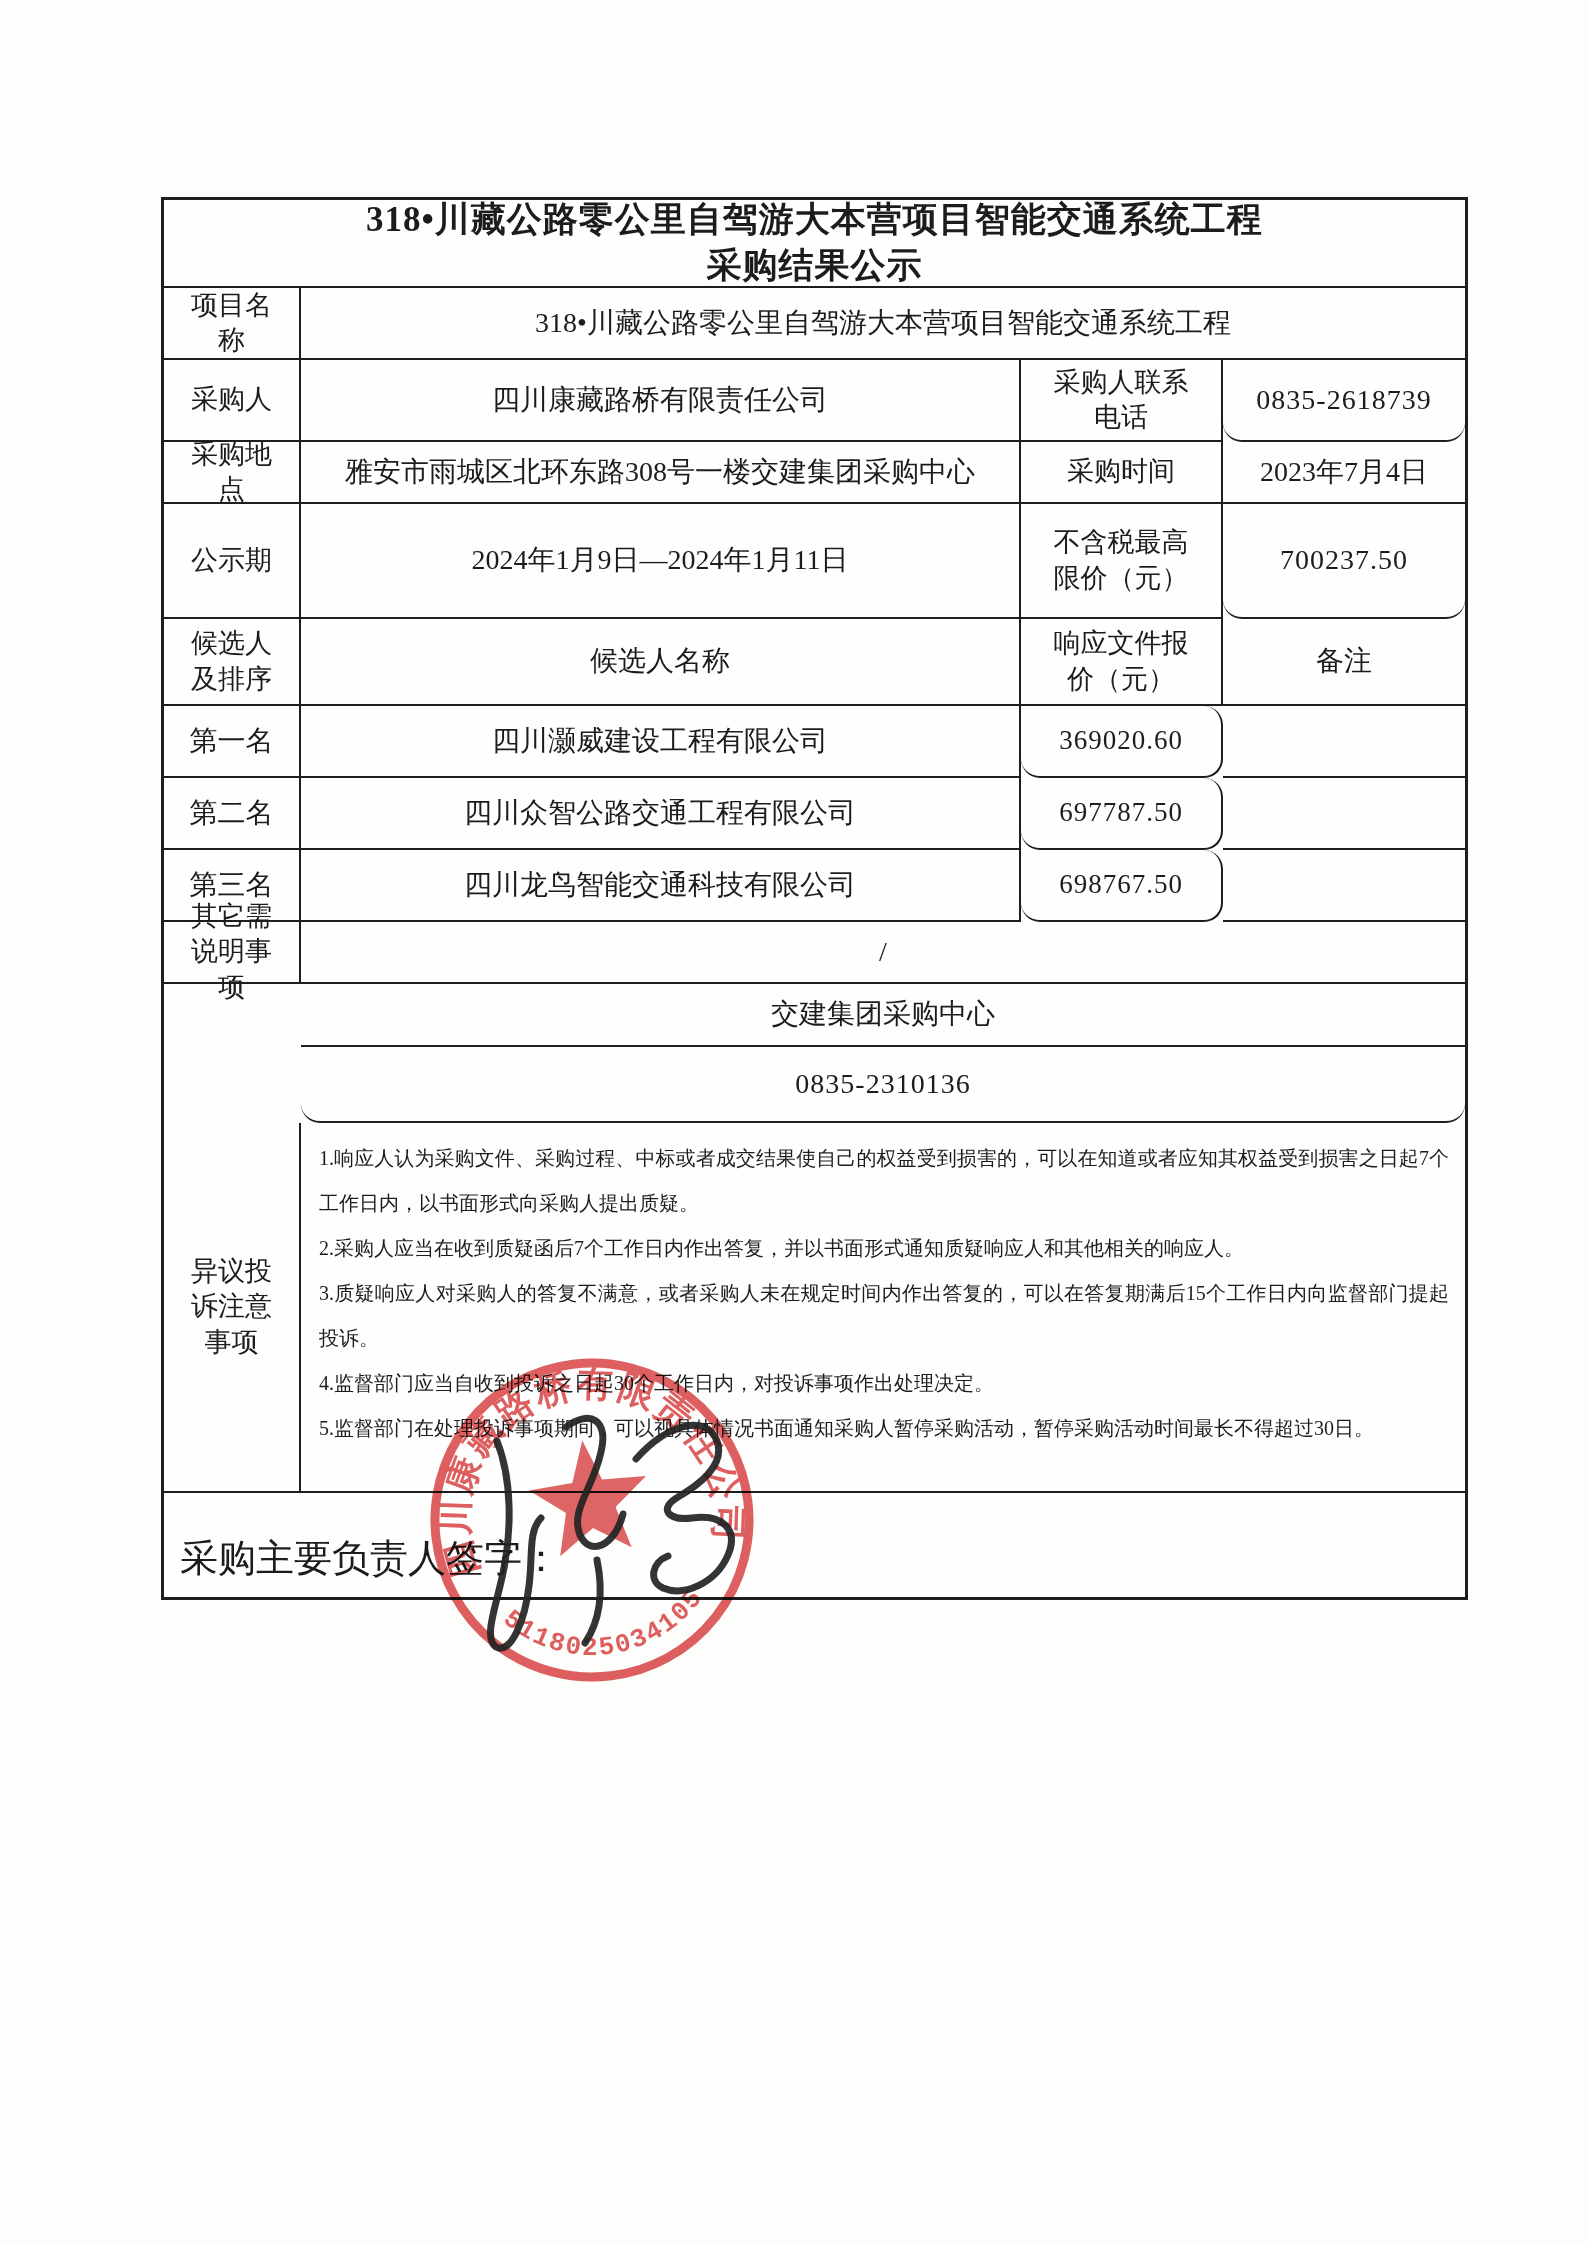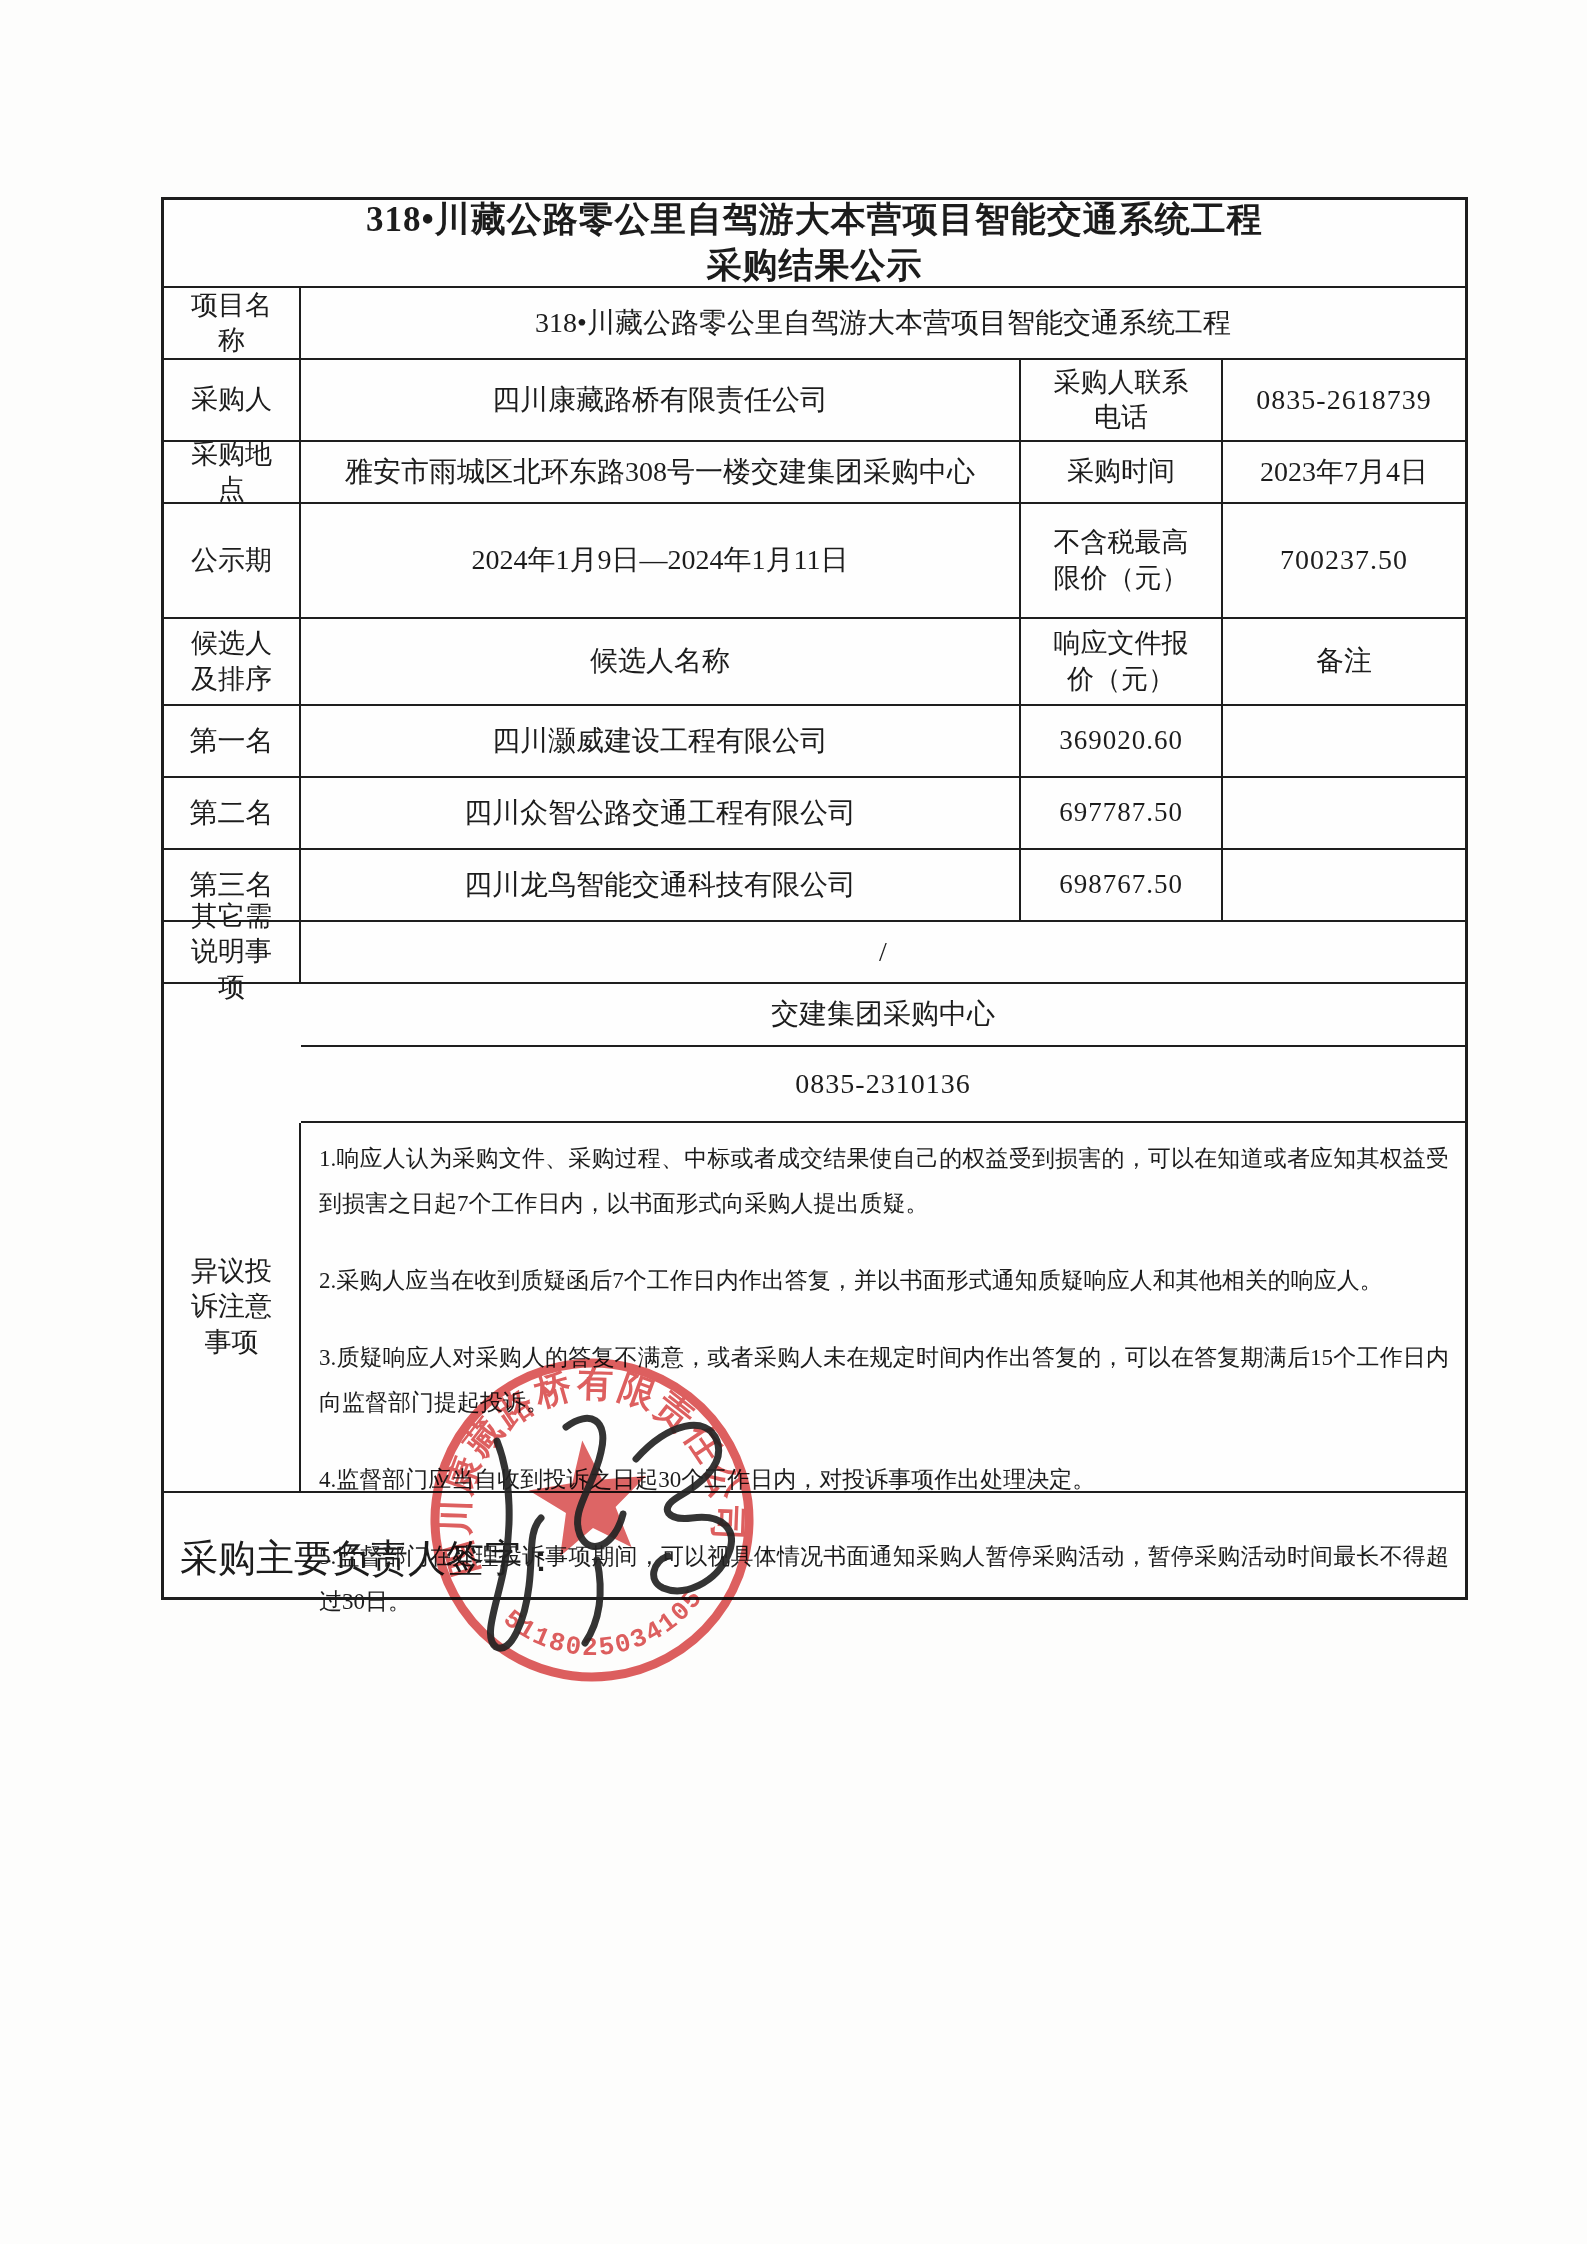--- a/index.html
+++ b/index.html
@@ -21,30 +21,30 @@
     border-right:2px solid #1e1e1e;border-bottom:2px solid #1e1e1e;
     display:flex;align-items:center;justify-content:center;
     text-align:center;font-size:28px;line-height:1.3;
     padding:2px 16px;box-sizing:border-box;white-space:normal;
   }
   .nbr{border-right:none}
   .nbb{border-bottom:none}
   .title-cell{grid-column:1/5;flex-direction:column;font-size:35px;font-weight:bold;line-height:46px;letter-spacing:1px;}
   .span-val{grid-column:2/5;}
   .col3{padding:2px 28px;font-size:27px;}
-  .num{letter-spacing:1px;}
+  .num{letter-spacing:1px;border-radius:19px;}
   .sup-label{grid-row:11/13;grid-column:1;}
   .sup-val-1{grid-row:11;}
   .sup-val-2{grid-row:12;}
   .notes-label{grid-row:13;grid-column:1;font-size:27px;}
   .notes-text{
     grid-row:13;grid-column:2/5;
     align-items:flex-start;justify-content:flex-start;
     flex-direction:column;text-align:justify;
-    font-size:23px;line-height:45px;padding:13px 16px 4px 18px;gap:32px;
+    font-size:20px;line-height:45px;padding:13px 16px 4px 18px;
   }
   .sign-row{grid-row:14;grid-column:1/5;justify-content:flex-start;padding-left:16px;font-size:38px;margin-top:27px;}
   .label{font-size:27px;}
   svg.overlay{position:absolute;left:0;top:0;pointer-events:none;}
   svg.stamp-overlay{mix-blend-mode:multiply;}
 </style>
 </head>
 <body>
 
 <div class="doc-table">

